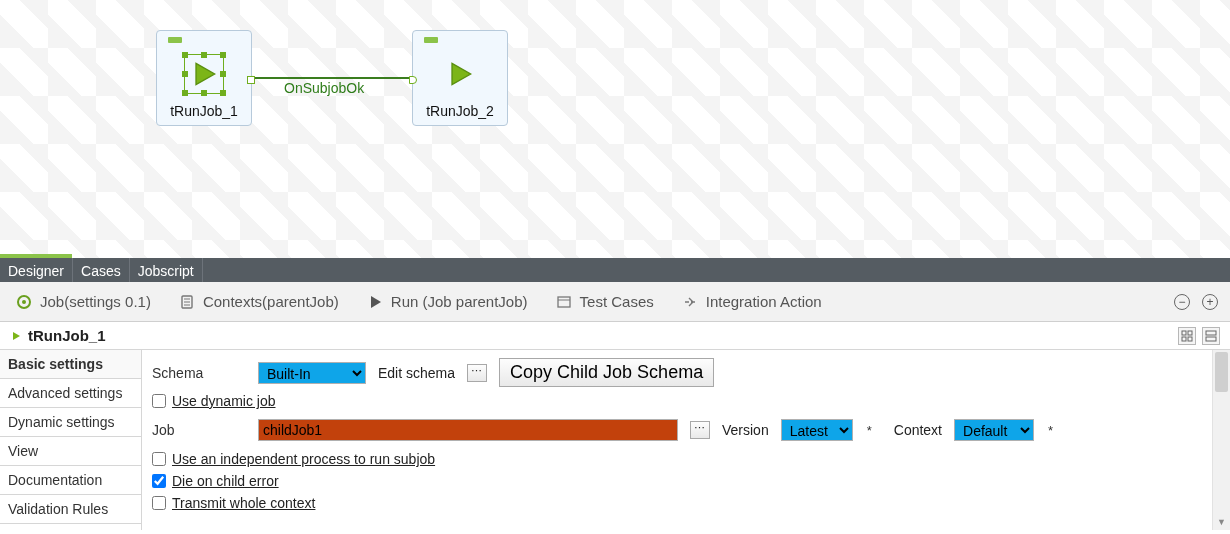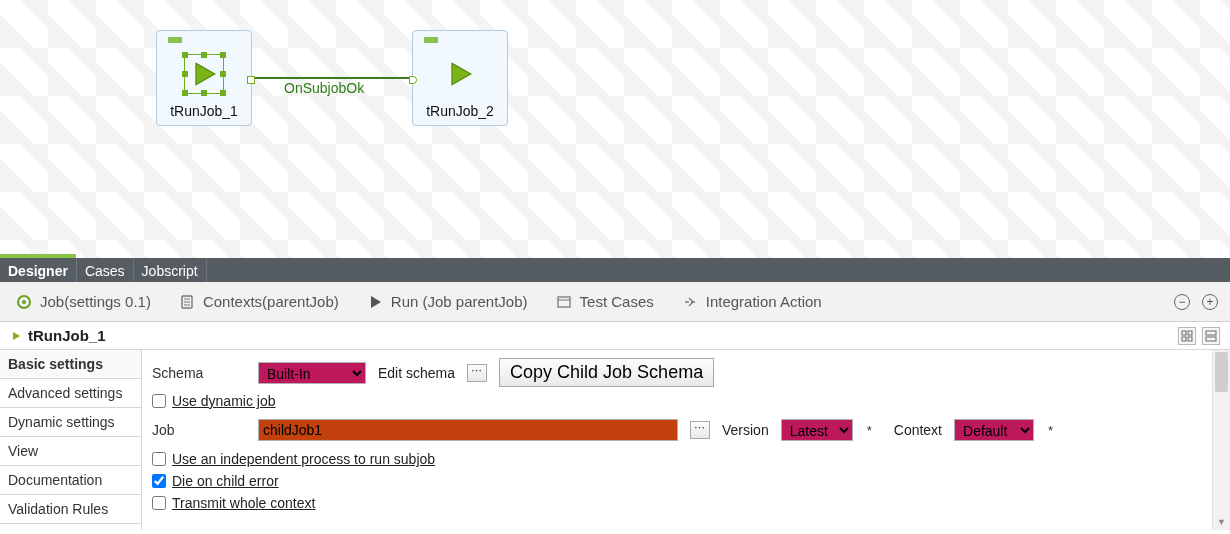--- a/index.html
+++ b/index.html
@@ -43,21 +43,21 @@
     .node .inport{position:absolute;left:-4px;top:45px;width:8px;height:8px;border:1px solid #6fae1e;background:#fff;border-radius:0 50% 50% 0;}
     .link{position:absolute;height:2px;background:#3a7d1e;}
     .linklabel{position:absolute;font-size:14px;color:#2f7d1a;}
     
     .strip{width:100%;height:24px;background:#555c62;display:flex;align-items:stretch;}
     .strip .btab{
       padding:2px 8px 0 8px;color:#fff;font-size:14px;border-right:1px solid #6d737a;
       display:flex;align-items:center;cursor:pointer;
     }
     .strip .btab.active::before{content:"";display:block;height:3px;background:#8bc34a;position:absolute;}
-    .strip .btab.active{position:relative;font-weight:bold;}
+    .strip .btab.active{position:relative;}
     .strip .btab.active::after{
       content:"";position:absolute;left:0;right:0;top:-4px;height:4px;background:#8bc34a;
     }
     
     .viewtabs{
       width:100%;height:40px;display:flex;align-items:center;
       border-bottom:1px solid #cfcfcf;background:#f2f2f2;
       padding:0 2px;gap:0;position:relative;
     }
     .viewtabs .vtab{
@@ -89,21 +89,21 @@
     .comp-body{display:flex;height:180px;background:#fff;position:relative;}
     .side{width:142px;border-right:1px solid #d6d6d6;display:flex;flex-direction:column;}
     .side .sitem{
       padding:6px 8px;border-bottom:1px solid #d6d6d6;font-size:14px;color:#333;cursor:pointer;background:#fff;
     }
     .side .sitem.active{font-weight:bold;background:#f9f9f9;}
     .form{flex:1;padding:8px 10px;display:flex;flex-direction:column;gap:10px;font-size:14px;position:relative;}
     .form-row{display:flex;align-items:center;gap:12px;}
     .flabel{width:94px;color:#333;}
     select,input[type=text]{
-      font-size:14px;border:1px solid #b0b0b0;background:#be185d;padding:2px 4px;height:22px;
+      font-size:14px;border:1px solid #b0b0b0;background:#0ea5e9;padding:2px 4px;height:22px;
     }
     .btn{
       border:1px solid #a8a8a8;background:linear-gradient(#fdfdfd,#e9e9e9);
       padding:3px 10px;font-size:18px;cursor:pointer;
     }
     .dots{
       width:20px;height:18px;border:1px solid #a8a8a8;background:linear-gradient(#fdfdfd,#e9e9e9);
       font-size:11px;line-height:11px;text-align:center;cursor:pointer;letter-spacing:1px;
     }
     .chk{display:flex;align-items:center;gap:6px;text-decoration:underline;}

